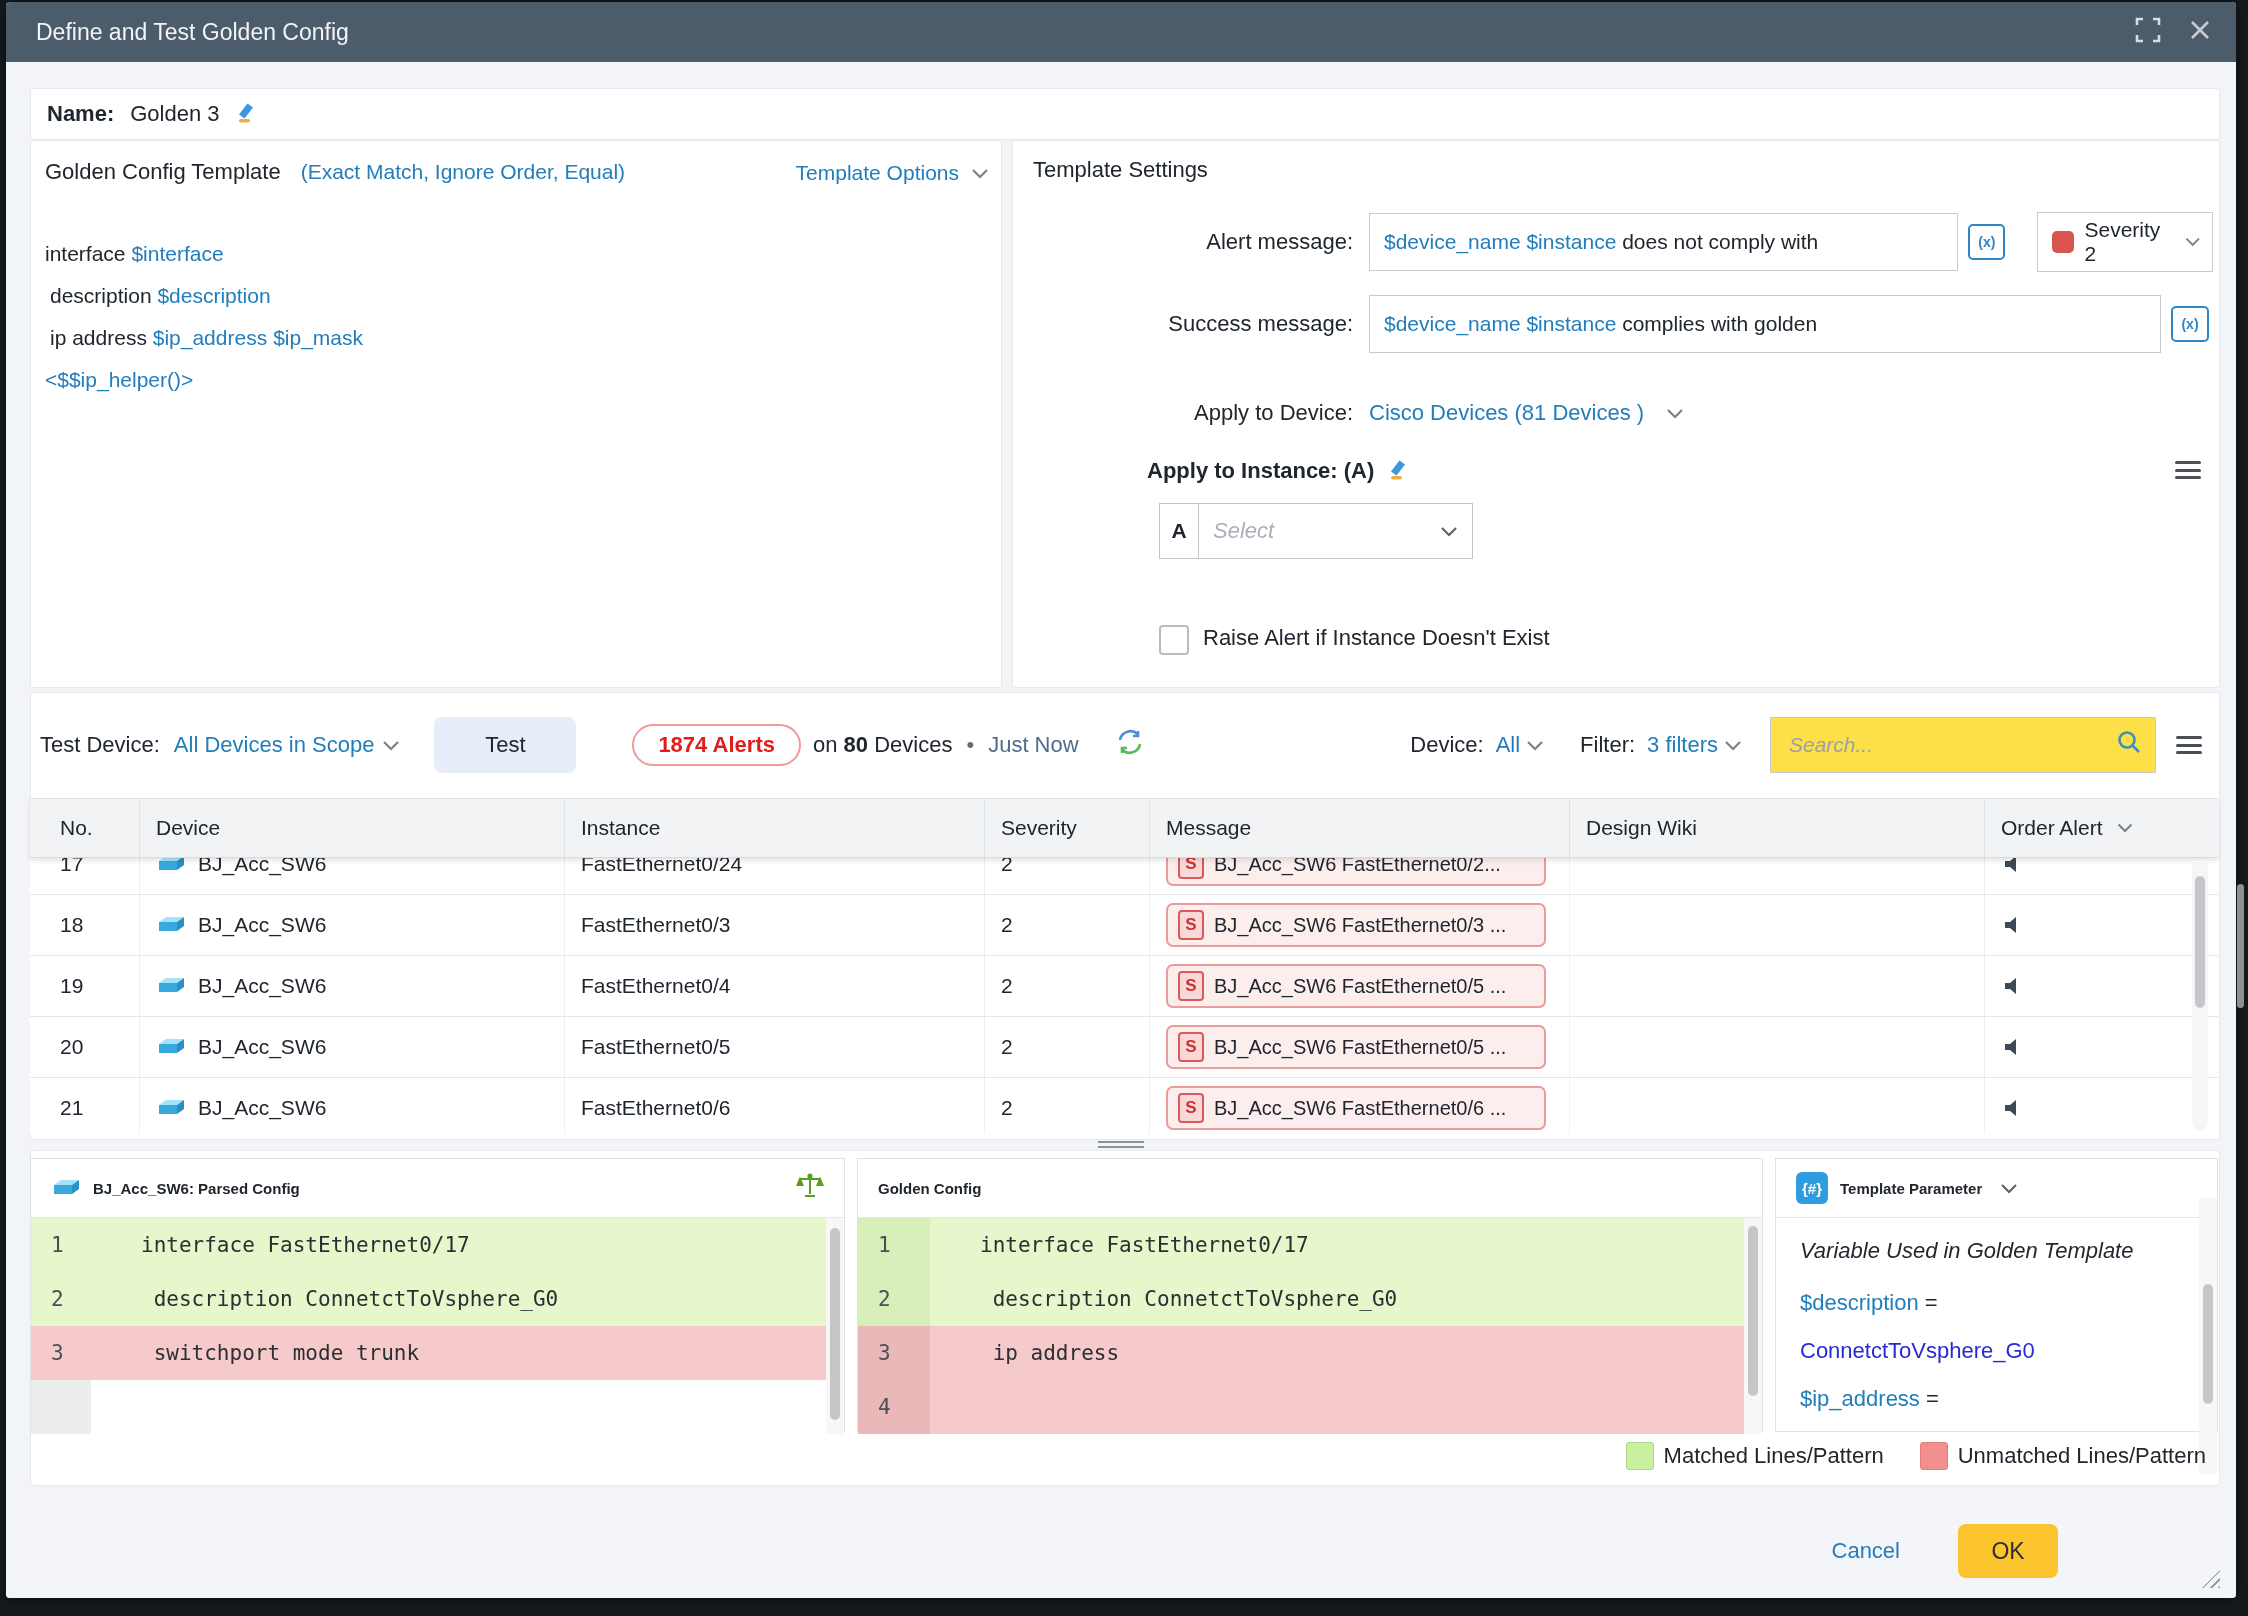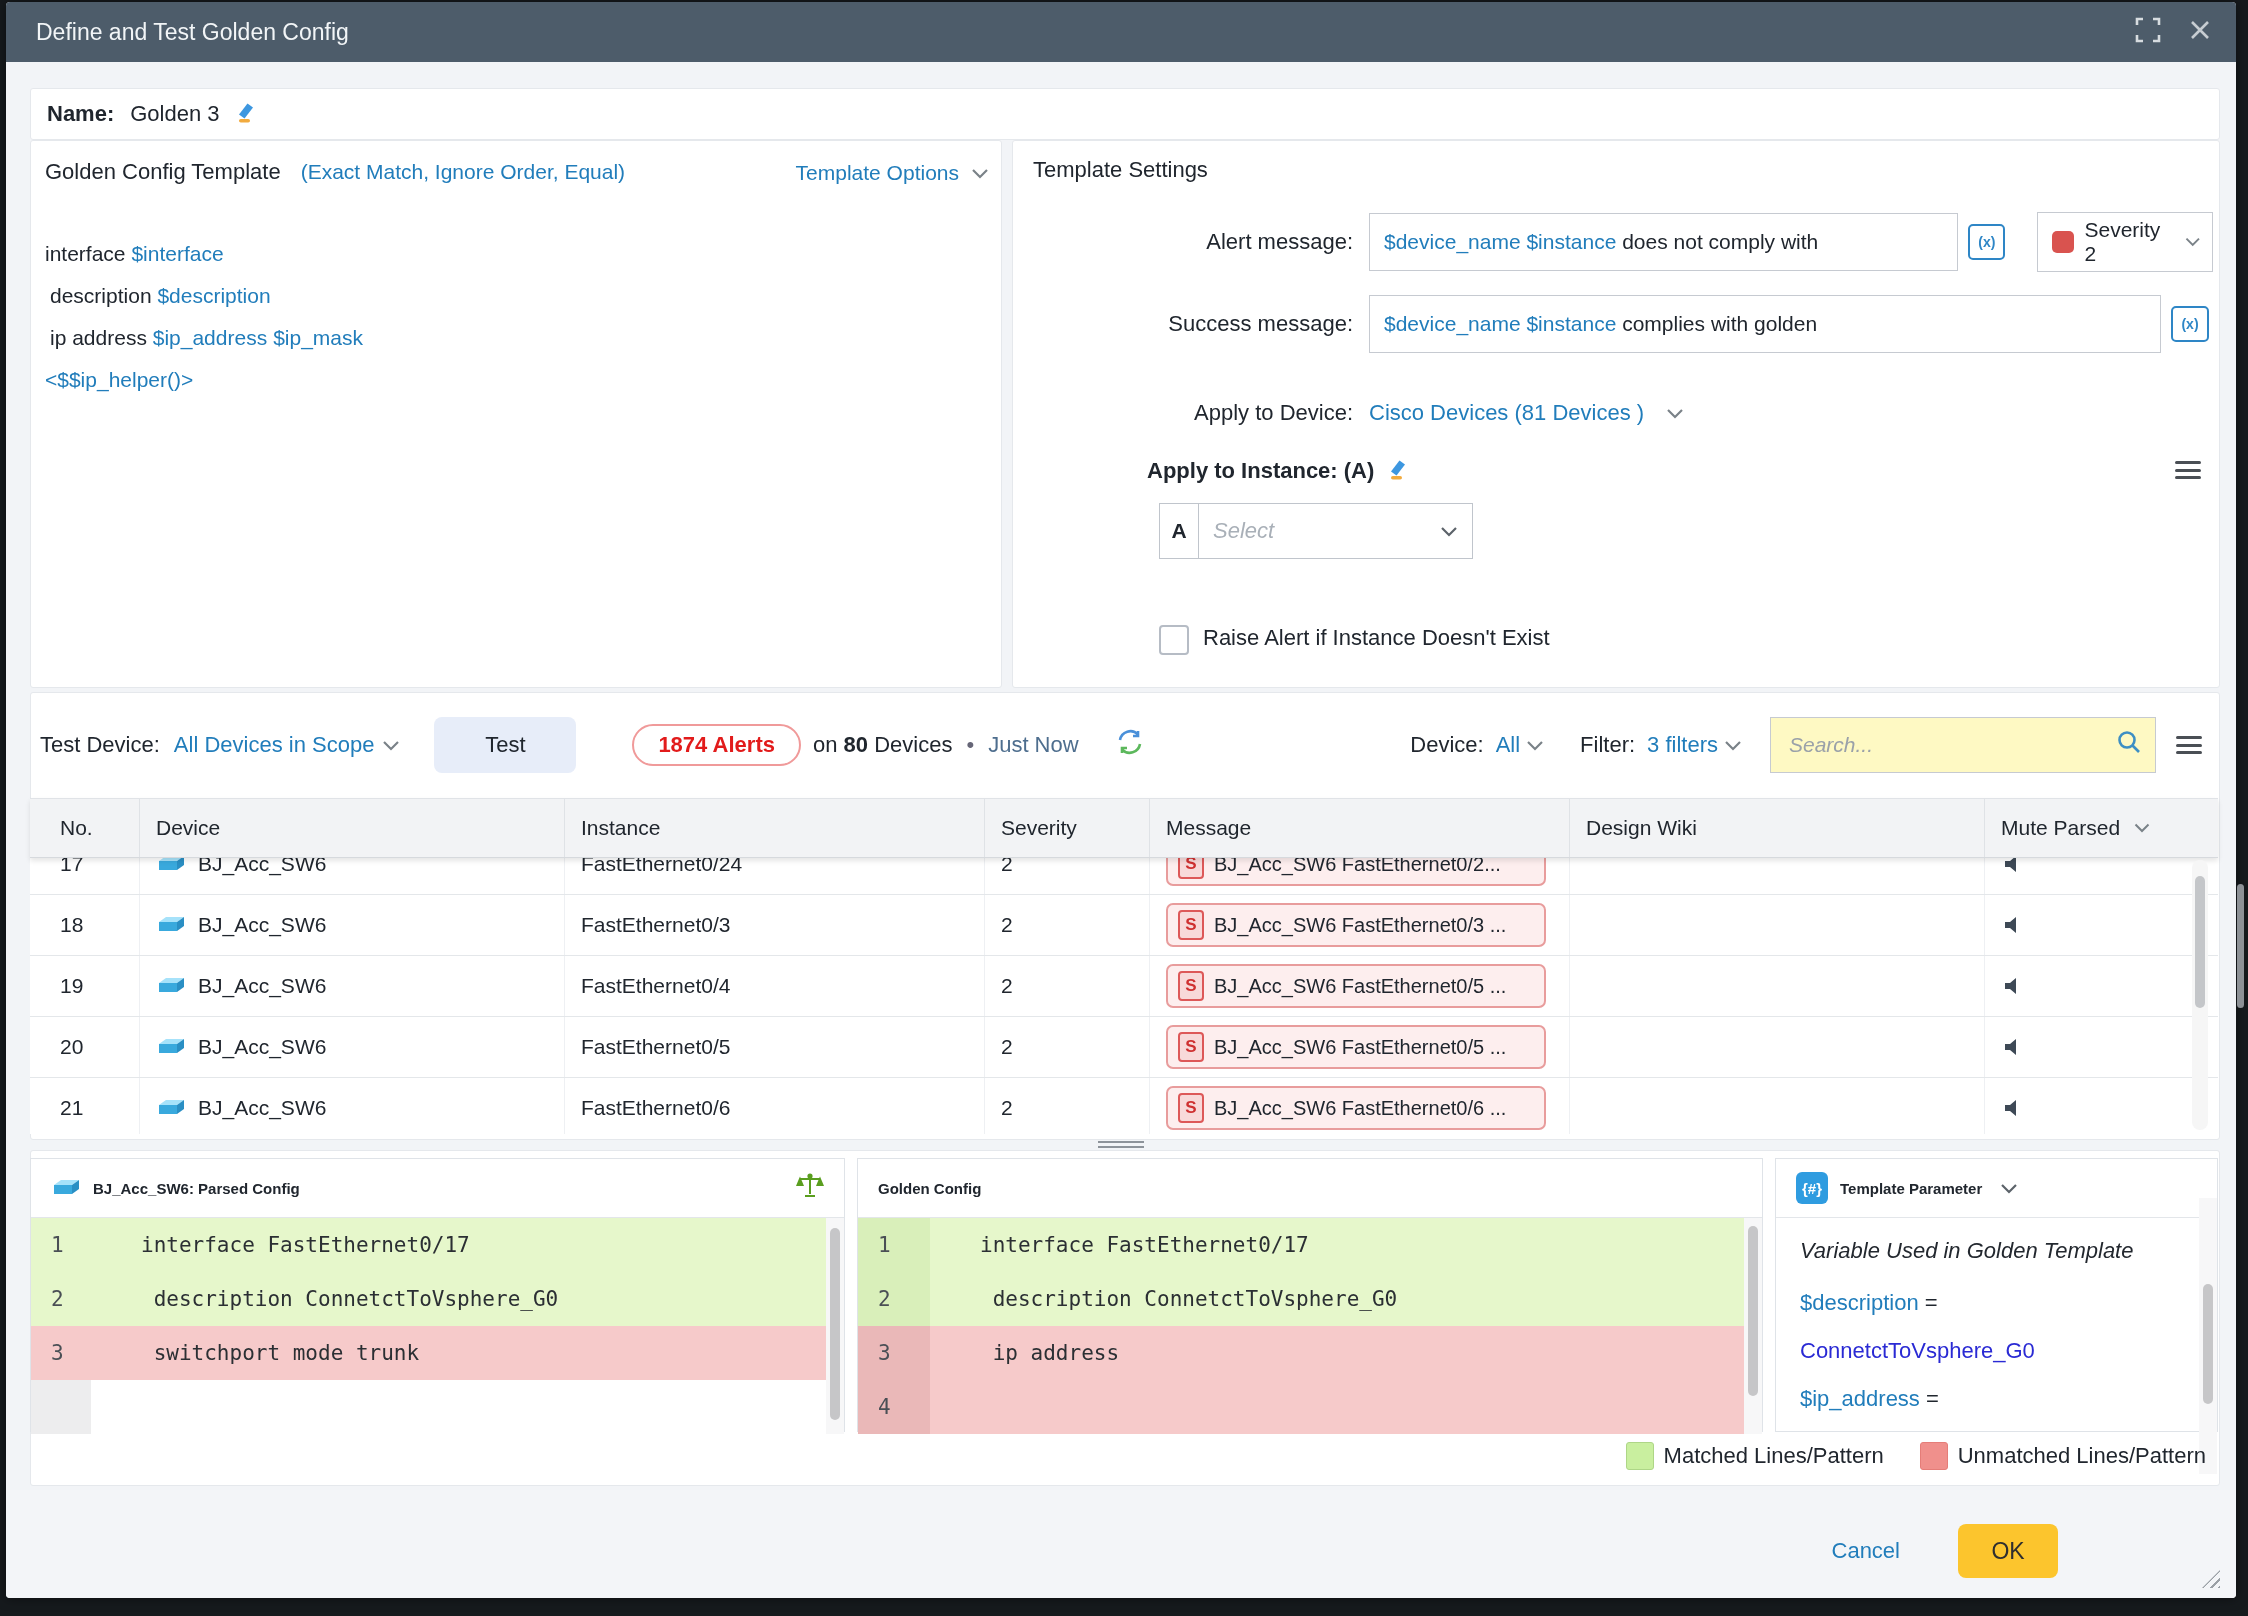--- a/index.html
+++ b/index.html
@@ -44,21 +44,21 @@
   .inst-prefix{width:38px;border-right:1px solid #c0c5cc;display:flex;align-items:center;justify-content:center;font-weight:bold;font-size:21px;}
   .inst-ph{flex:1;display:flex;align-items:center;padding-left:14px;font-style:italic;color:#a9b0b8;font-size:22px;}
   .inst-chev{display:flex;align-items:center;padding-right:14px;}
   .chk{position:absolute;left:146px;top:484px;width:26px;height:26px;border:2px solid #b6bcc5;border-radius:4px;background:#fff;}
   .chk-label{position:absolute;left:190px;top:484px;font-size:22px;}
   
   .test-card{left:24px;top:690px;width:2188px;height:446px;}
   .testbar{position:absolute;left:34px;top:700px;width:2162px;height:86px;display:flex;align-items:center;font-size:22px;}
   .test-btn{margin-left:34px;width:142px;height:56px;border-radius:8px;background:#e7edf9;display:flex;align-items:center;justify-content:center;font-size:22px;cursor:pointer;}
   .alert-pill{margin-left:56px;border:2px solid #f09a9a;border-radius:26px;padding:6px 24px;color:#e21b1b;font-weight:bold;font-size:22px;background:#fff;}
-  .search-box{margin-left:28px;width:356px;height:54px;border:1px solid #c6cad1;background:#fef9c3;display:flex;align-items:center;padding:0 12px 0 16px;}
+  .search-box{margin-left:28px;width:356px;height:54px;border:1px solid #c6cad1;background:#fde047;display:flex;align-items:center;padding:0 12px 0 16px;}
   .search-box input{flex:1;border:none;outline:none;font-size:21px;font-family:inherit;background:transparent;color:#333;}
   .search-box input::placeholder{font-style:italic;color:#9aa1a9;}
   
   .tbl-row{display:grid;grid-template-columns:110px 425px 420px 165px 420px 415px 233px;}
   .tbl-head{position:absolute;left:24px;top:796px;width:2188px;height:58px;background:#f2f3f5;border-top:1px solid #e0e3e7;border-bottom:1px solid #d6d9dd;
     box-shadow:0 3px 5px rgba(0,0,0,.10);z-index:3;}
   .tbl-head .hc{display:flex;align-items:center;padding-left:16px;font-size:21px;border-right:1px solid #dfe2e6;}
   .tbl-head .hc:first-child{padding-left:30px;}
   .tbl-head .hc:last-child{border-right:none;}
   .tbl-viewport{position:absolute;left:24px;top:854px;width:2188px;height:278px;overflow:hidden;background:#fff;z-index:2;}
@@ -287,21 +287,21 @@
   </div>
 
   <div class="tbl-head tbl-row">
     <div class="hc">No.</div>
     <div class="hc">Device</div>
     <div class="hc">Instance</div>
     <div class="hc">Severity</div>
     <div class="hc">Message</div>
     <div class="hc">Design Wiki</div>
     <div class="hc">
-      <span>Mute Parsed</span>
+      <span>Order Alert</span>
       <svg class="chev" style="margin-left:14px;" width="16" height="10" viewBox="0 0 16 10" fill="none" stroke="#7a8288" stroke-width="2">
           <path d="M1.5 1.5 L8 8 L14.5 1.5"></path>
         </svg>
     </div>
   </div>
 
   <div class="tbl-viewport">
     <div class="tbl-body">
 
       <div class="trow tbl-row">

